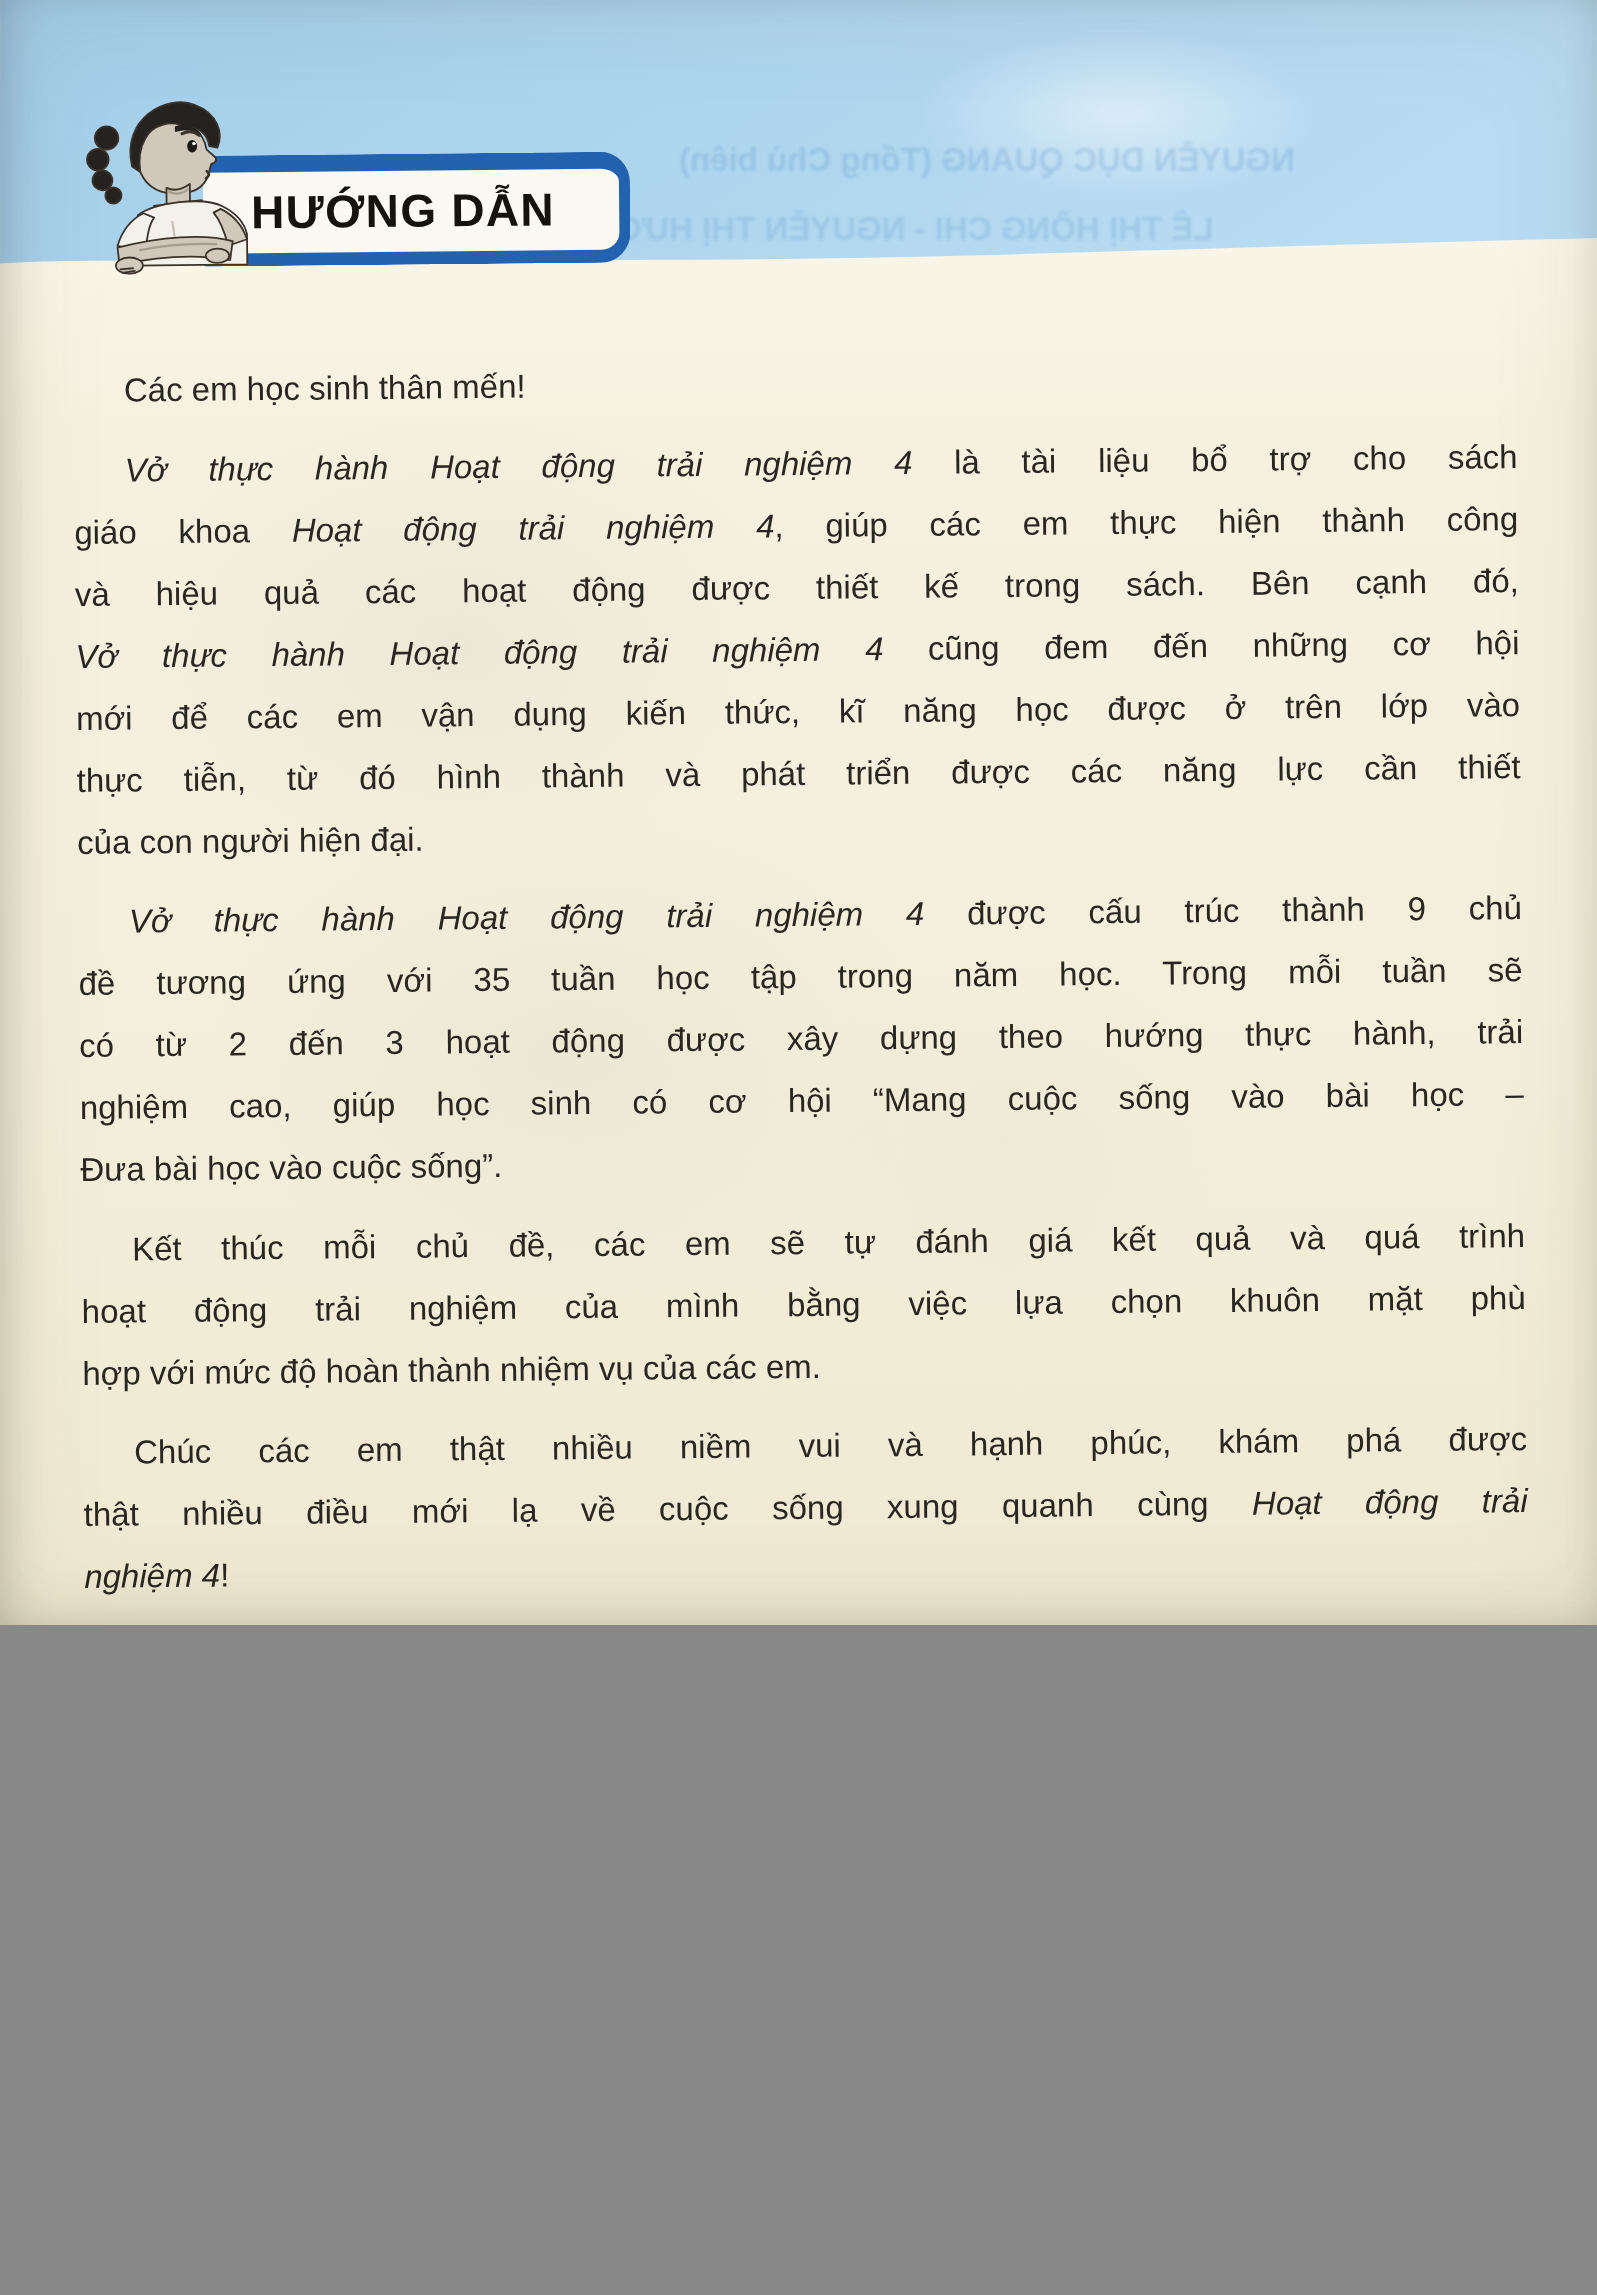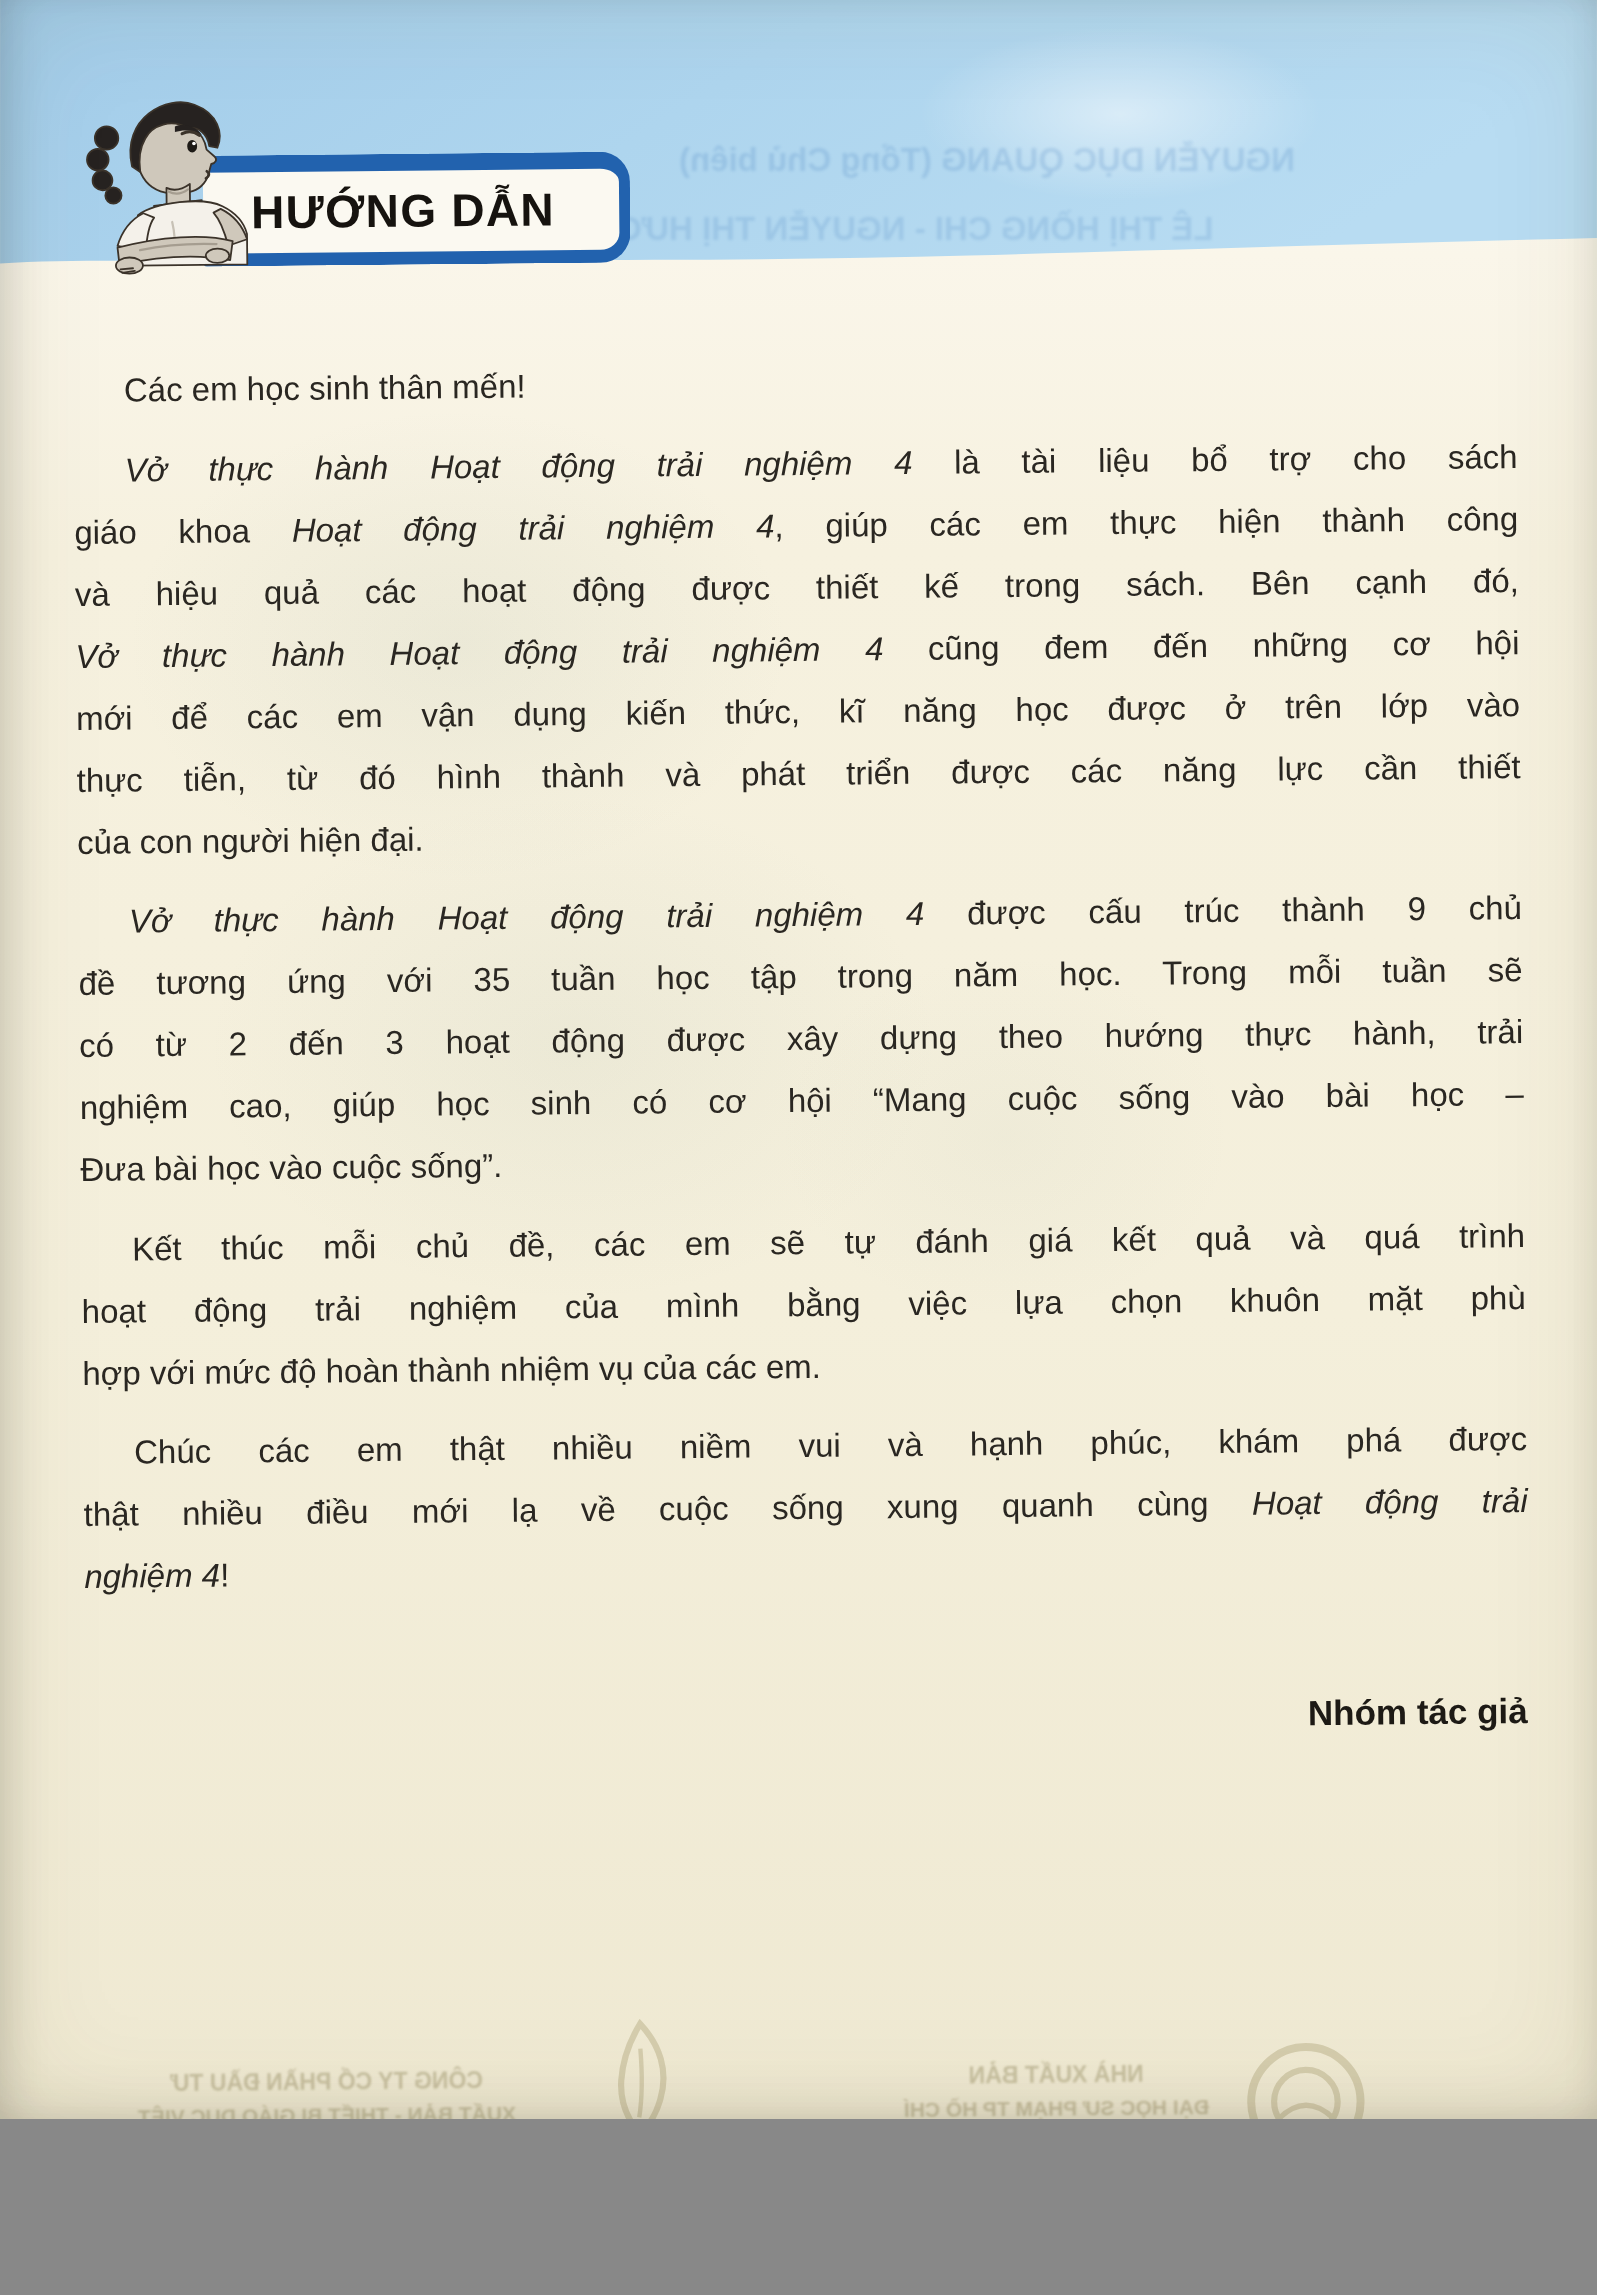--- a/index.html
+++ b/index.html
@@ -1,17 +1,17 @@
 <!DOCTYPE html>
 <html style="--accent: #2262ae;font-size:14px"><head>
 <meta charset="utf-8">
 <style>
   html,body { margin:0; padding:0; background:#888; }
   .page {
-    position:relative; width:1597px; height:2119px; overflow:hidden;
+    position:relative; width:1597px; height:1625px; overflow:hidden;
     background: linear-gradient(180deg,#fdfcf7 0%, #faf6ea 12%, #f6f1df 26%, #f4efdb 62%, #efe9d2 100%);
     font-family:"Liberation Sans","DejaVu Sans",sans-serif;
   }
   .band-svg { position:absolute; left:0; top:0; z-index:1; }
   .band-cloud { position:absolute; left:917px; top:26.4px; width:406px; height:176px; z-index:2;
     background: radial-gradient(ellipse at center, rgba(255,255,255,0.5), rgba(255,255,255,0) 70%); }
   .st-top { position:absolute; z-index:2; font-weight:bold; white-space:nowrap;
     color:var(--accent,#2262ae); transform:scaleX(-1); filter:blur(1.8px); }
   .st-top-1 { left:679px; top:141px; font-size:33px; opacity:0.16; }
   .st-top-2 { left:564px; top:210px; font-size:33px; opacity:0.14; }

